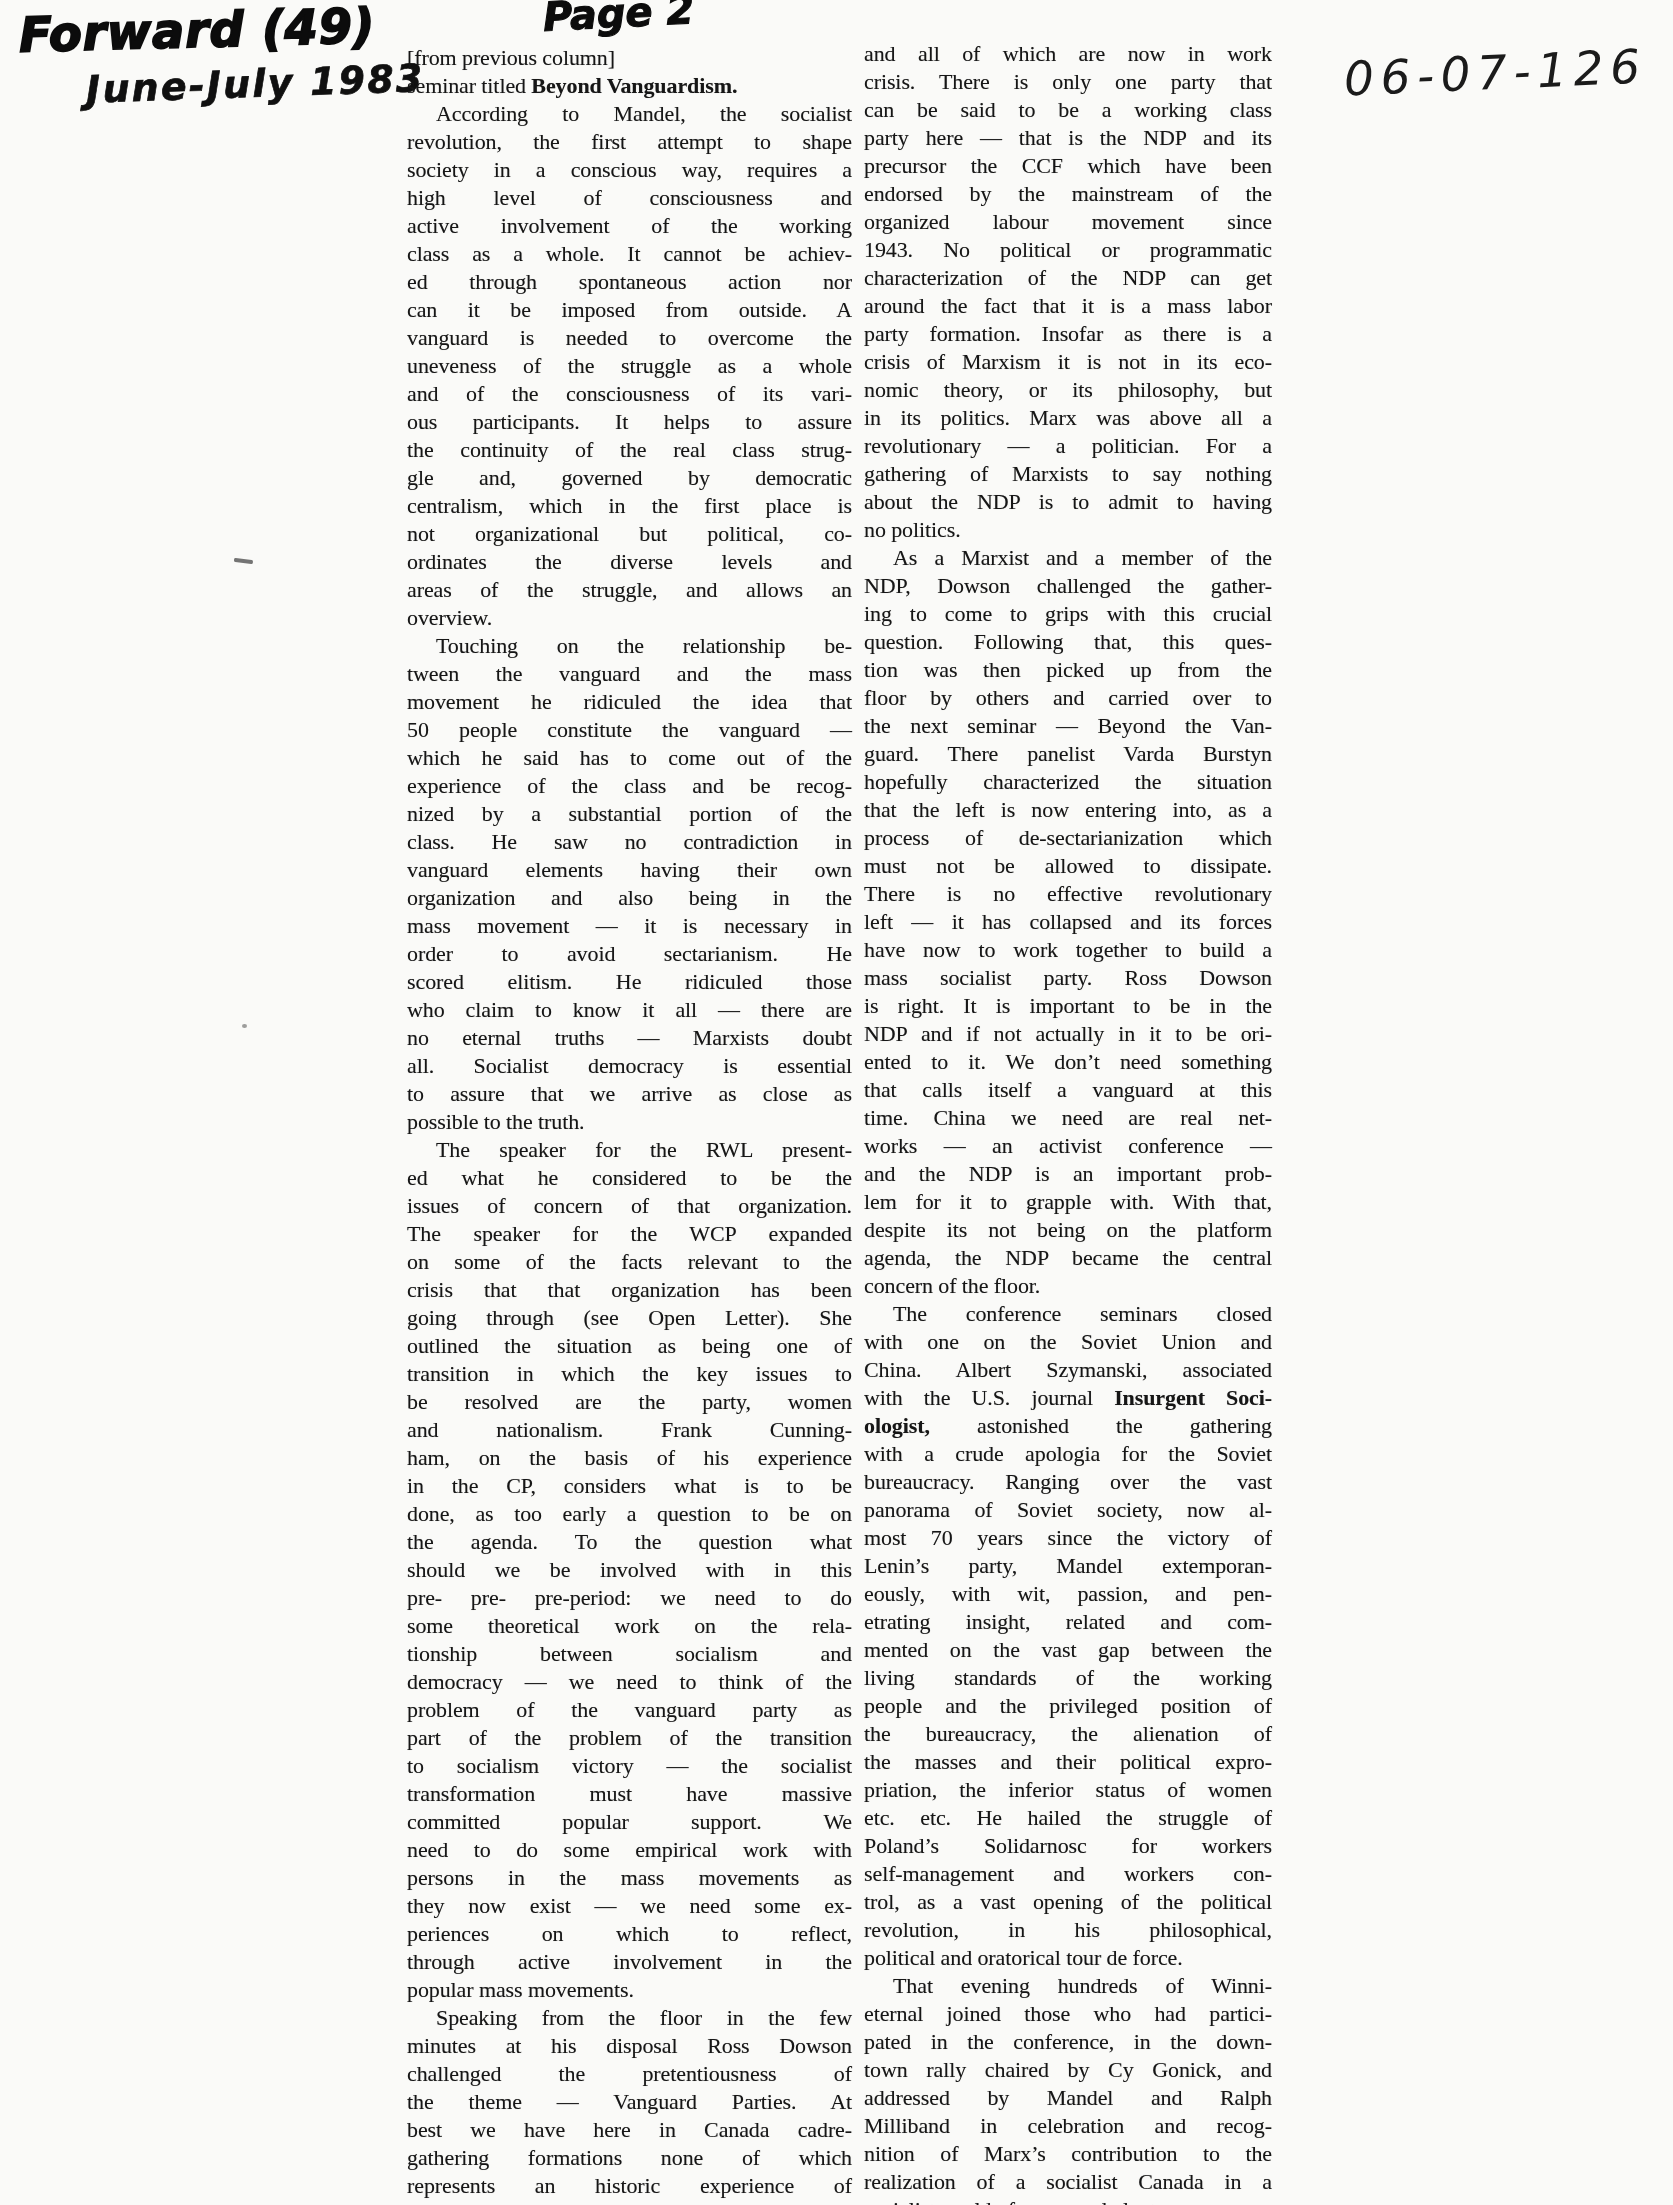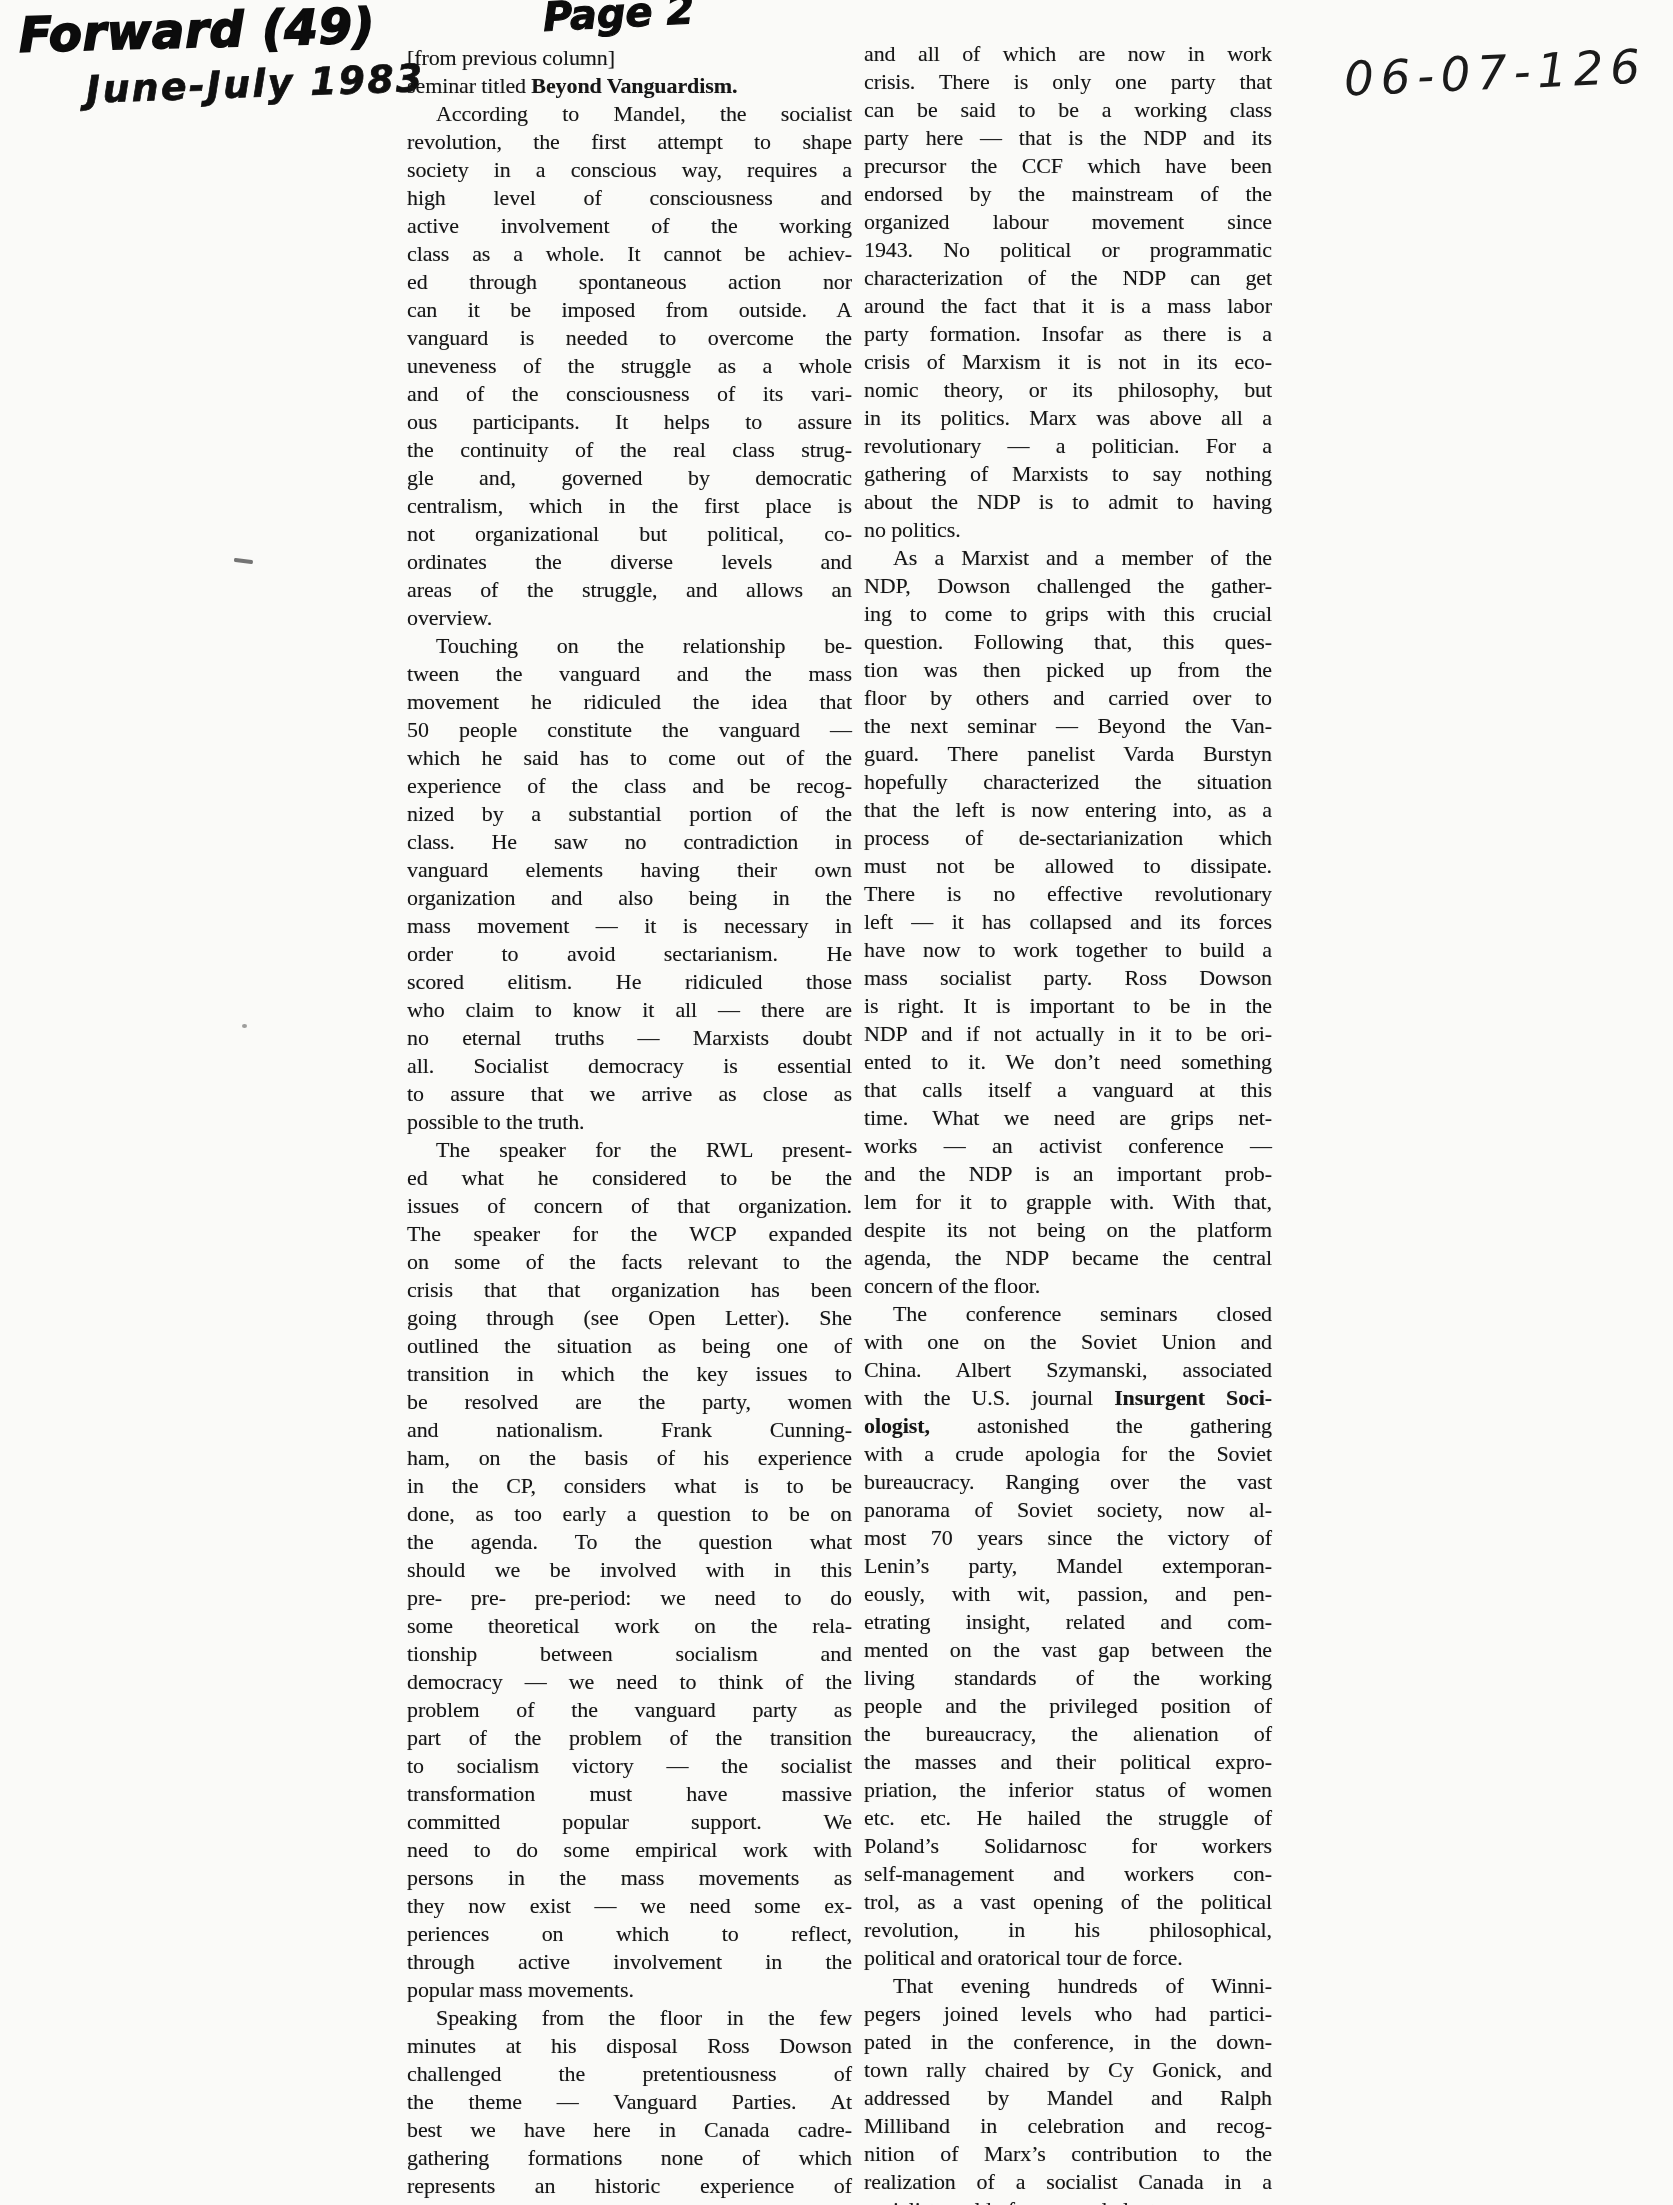--- a/index.html
+++ b/index.html
@@ -214,21 +214,21 @@
       <div class="tline">process of de-sectarianization which</div>
       <div class="tline">must not be allowed to dissipate.</div>
       <div class="tline">There is no effective revolutionary</div>
       <div class="tline">left — it has collapsed and its forces</div>
       <div class="tline">have now to work together to build a</div>
       <div class="tline">mass socialist party. Ross Dowson</div>
       <div class="tline">is right. It is important to be in the</div>
       <div class="tline">NDP and if not actually in it to be ori-</div>
       <div class="tline">ented to it. We don’t need something</div>
       <div class="tline">that calls itself a vanguard at this</div>
-      <div class="tline">time. What we need are grips net-</div>
+      <div class="tline">time. China we need are real net-</div>
       <div class="tline">works — an activist conference —</div>
       <div class="tline">and the NDP is an important prob-</div>
       <div class="tline">lem for it to grapple with. With that,</div>
       <div class="tline">despite its not being on the platform</div>
       <div class="tline">agenda, the NDP became the central</div>
       <div class="tline para-end">concern of the floor.</div>
       <div class="tline indent">The conference seminars closed</div>
       <div class="tline">with one on the Soviet Union and</div>
       <div class="tline">China. Albert Szymanski, associated</div>
       <div class="tline">with the U.S. journal <b>Insurgent Soci-</b></div>
@@ -246,21 +246,21 @@
       <div class="tline">the bureaucracy, the alienation of</div>
       <div class="tline">the masses and their political expro-</div>
       <div class="tline">priation, the inferior status of women</div>
       <div class="tline">etc. etc. He hailed the struggle of</div>
       <div class="tline">Poland’s Solidarnosc for workers</div>
       <div class="tline">self-management and workers con-</div>
       <div class="tline">trol, as a vast opening of the political</div>
       <div class="tline">revolution, in his philosophical,</div>
       <div class="tline para-end">political and oratorical tour de force.</div>
       <div class="tline indent">That evening hundreds of Winni-</div>
-      <div class="tline">pegers joined levels who had partici-</div>
+      <div class="tline">eternal joined those who had partici-</div>
       <div class="tline">pated in the conference, in the down-</div>
       <div class="tline">town rally chaired by Cy Gonick, and</div>
       <div class="tline">addressed by Mandel and Ralph</div>
       <div class="tline">Milliband in celebration and recog-</div>
       <div class="tline">nition of Marx’s contribution to the</div>
       <div class="tline">realization of a socialist Canada in a</div>
       <div class="tline para-end">socialist world of peace and plenty.</div>
     </div>
 
   <div class="artifact artifact-dash"></div>

